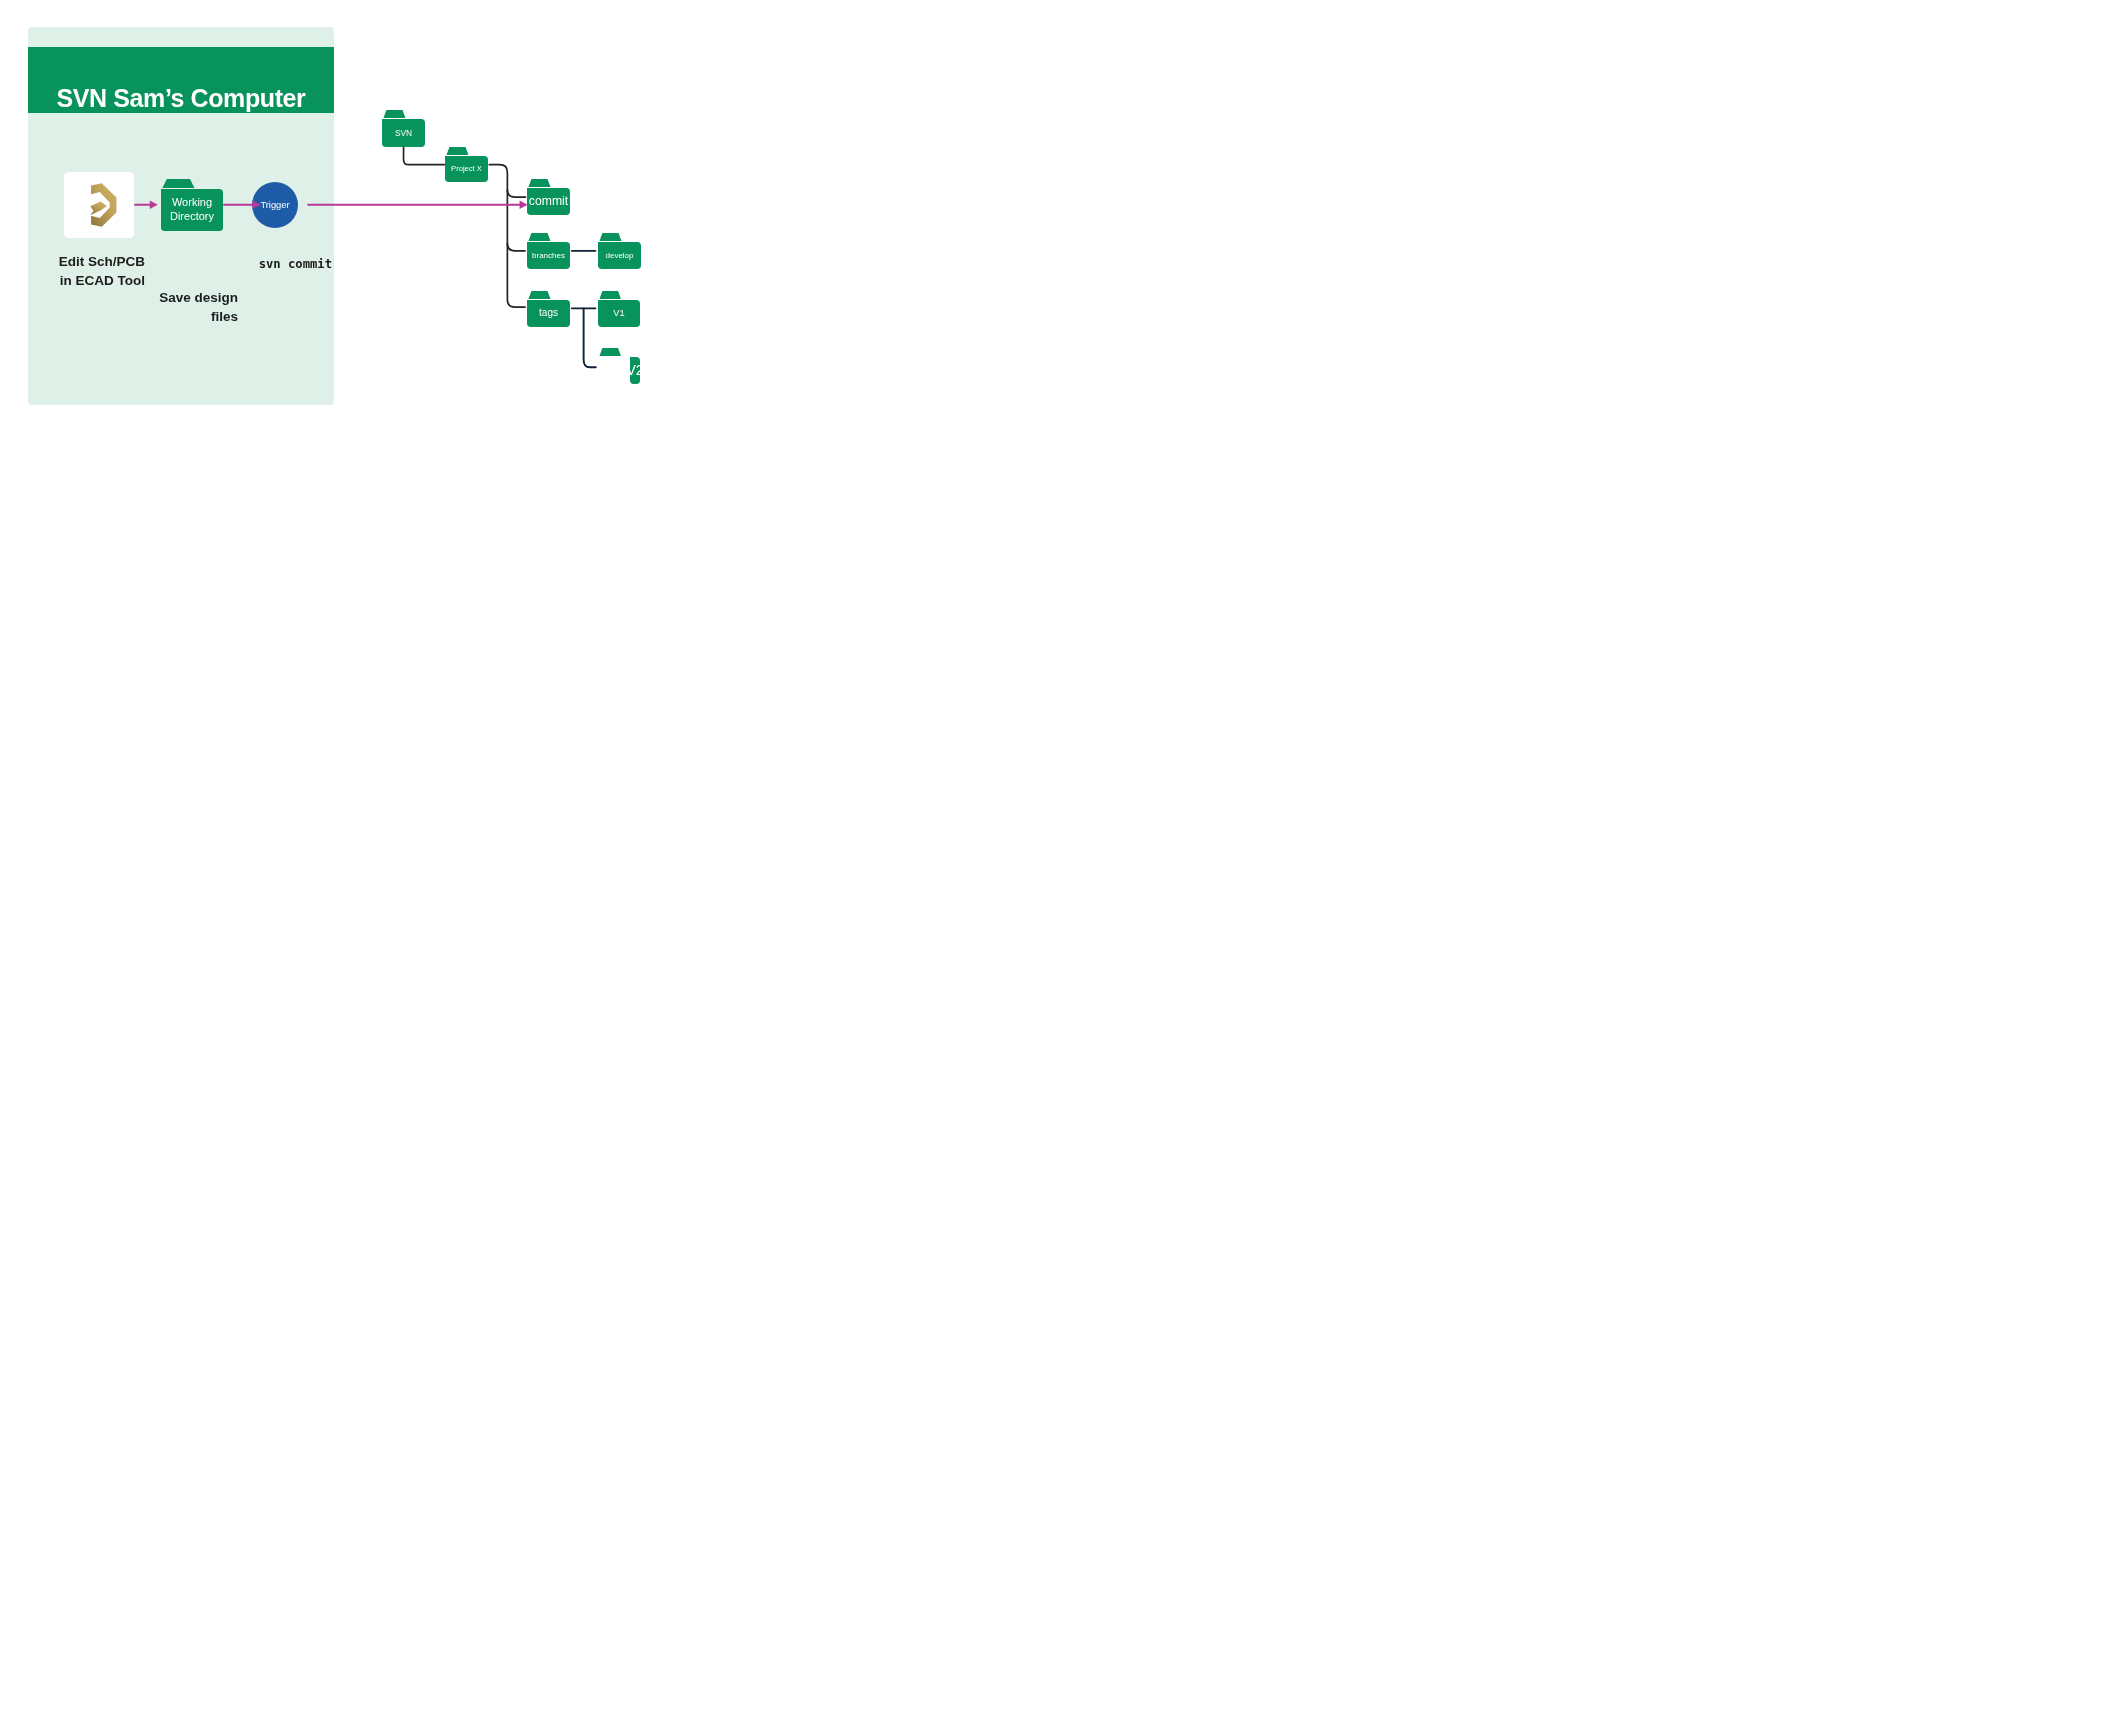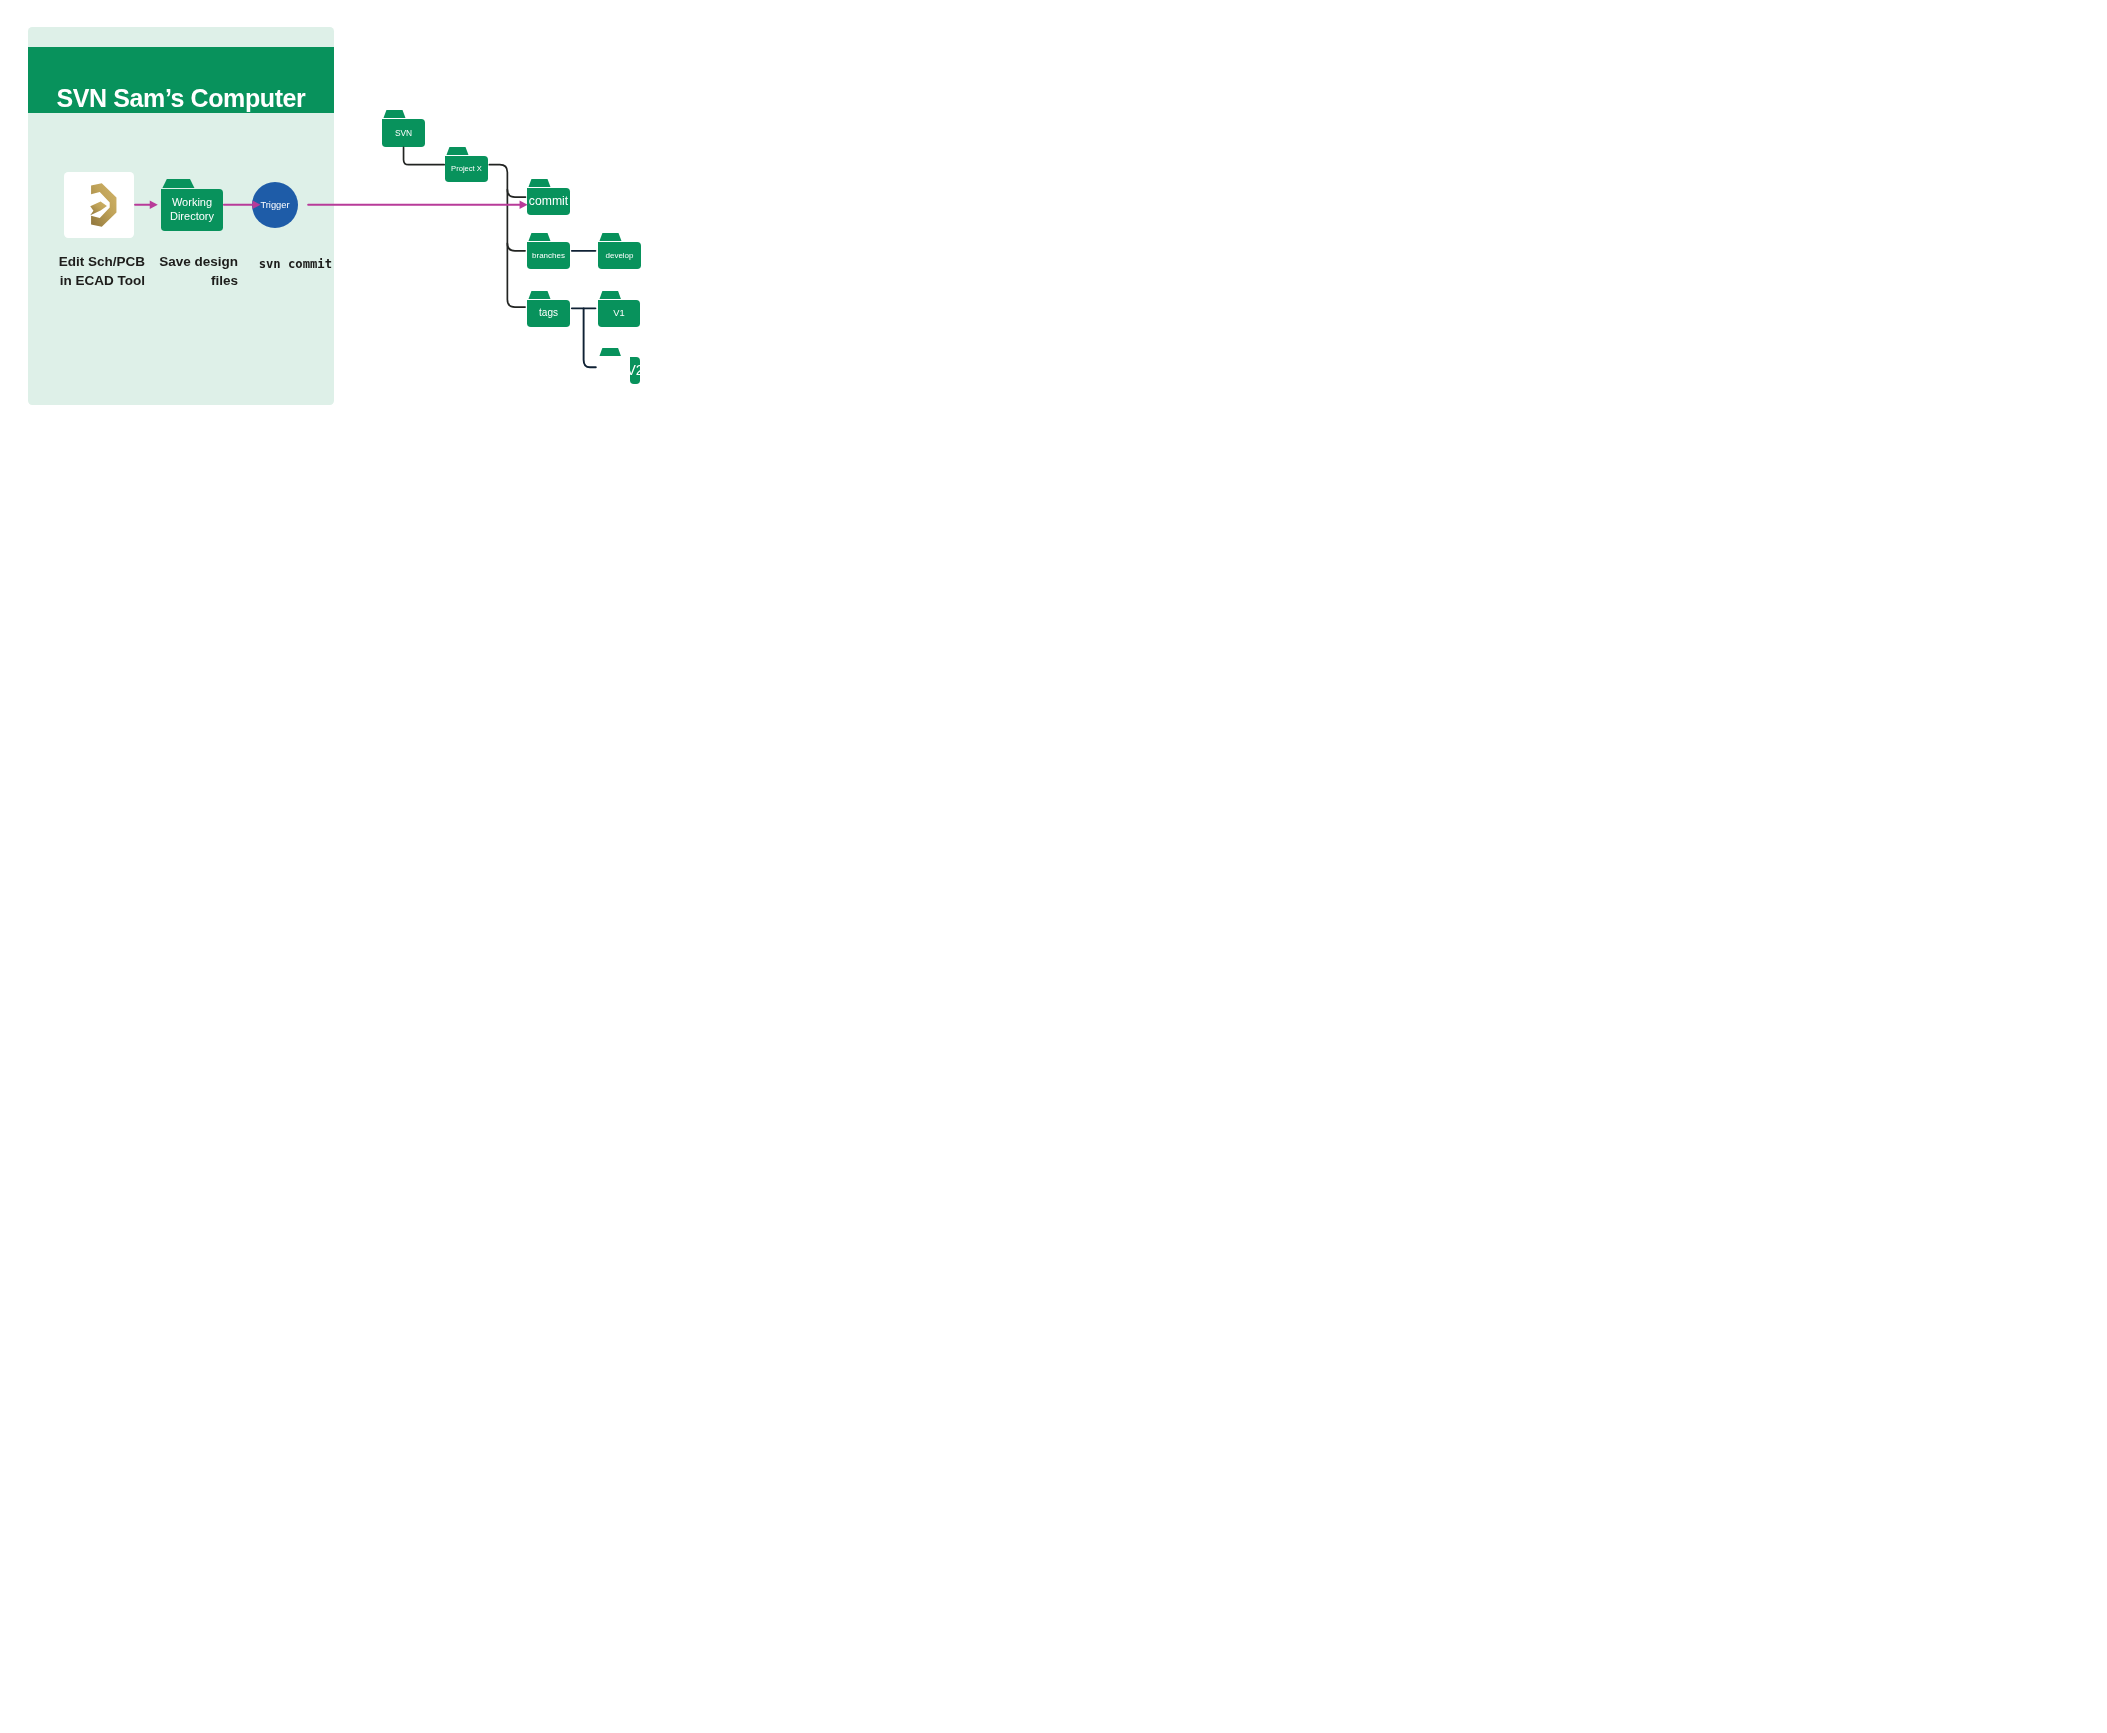--- a/index.html
+++ b/index.html
@@ -33,21 +33,21 @@
   .folder.wd .folder-tab{height:9.3px;}
   .folder.small .folder-tab{height:8.4px;}
 
   .trigger{position:absolute;left:252px;top:182px;width:46px;height:46px;border-radius:50%;
     background:var(--blue,#1e5ca8);display:flex;align-items:center;justify-content:center;}
   .trigger-label{color:#fff;font-size:9.3px;font-weight:400;}
 
   .caption{position:absolute;top:252px;width:93px;text-align:right;color:var(--ink,#1d1d1b);
     font-weight:700;font-size:13.5px;line-height:19px;}
   .caption.edit{left:52px;}
-  .caption.save{left:145px;}
+  .caption.save{left:145px;margin-top:36px;}
   .caption.commit{left:239px;top:255px;font-family:"DejaVu Sans Mono", monospace;font-size:12.2px;font-weight:700;}
 
   svg.overlay{position:absolute;left:0;top:0;pointer-events:none;z-index:6;}
   .panel,.logo-card,.folder,.trigger,.caption{z-index:2;}
 </style>
 </head>
 <body>
 
 <div class="stage">
 

